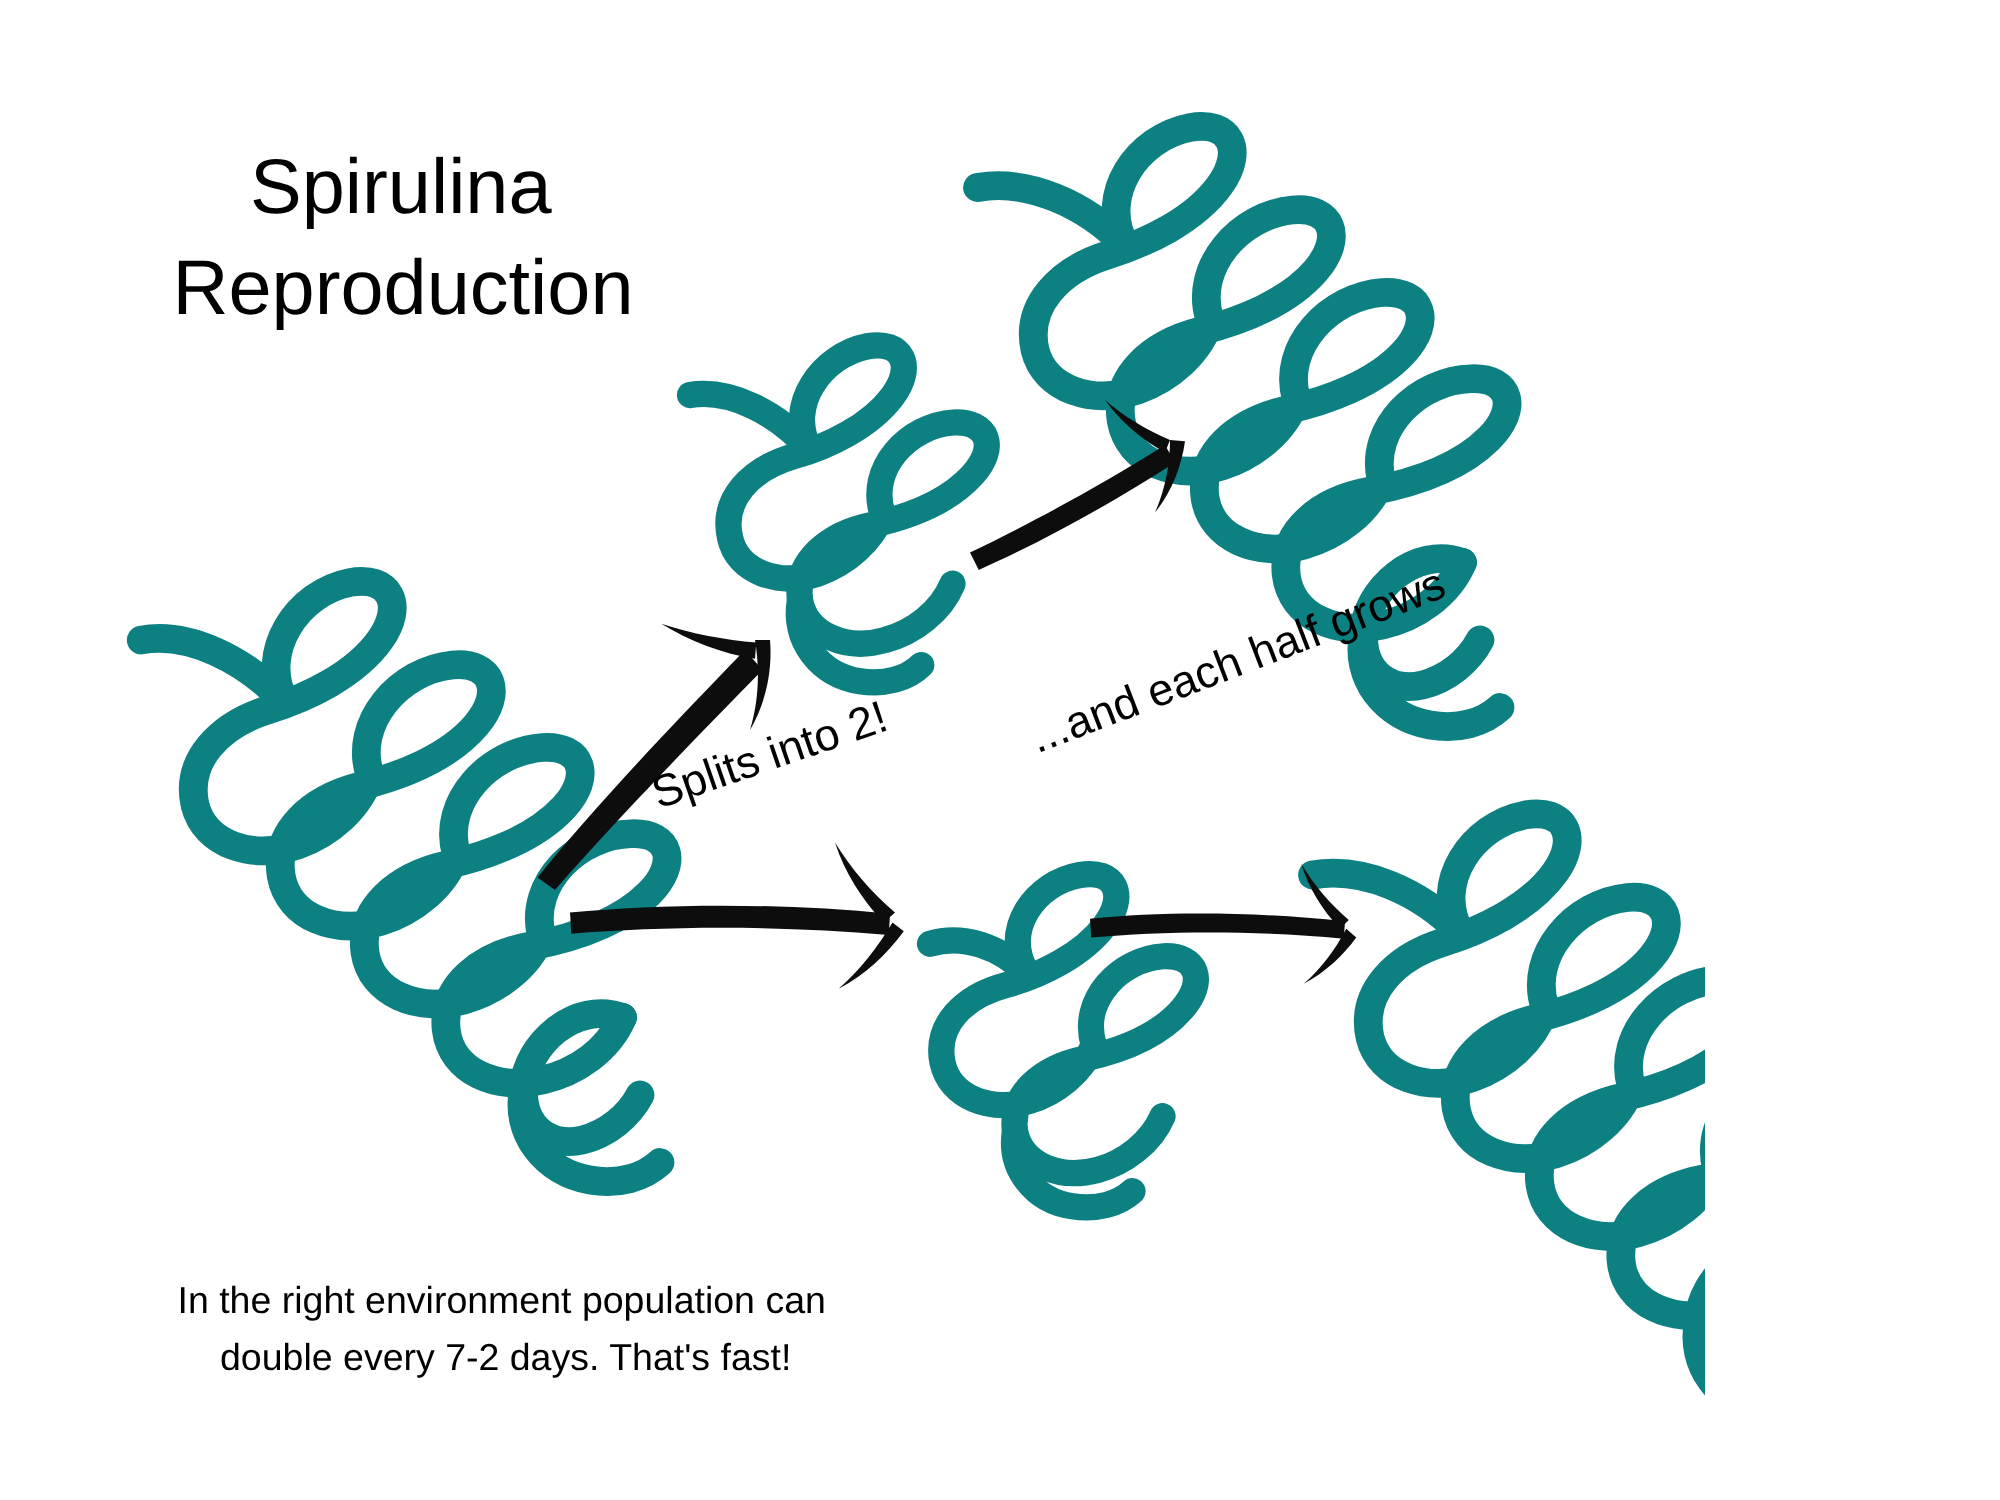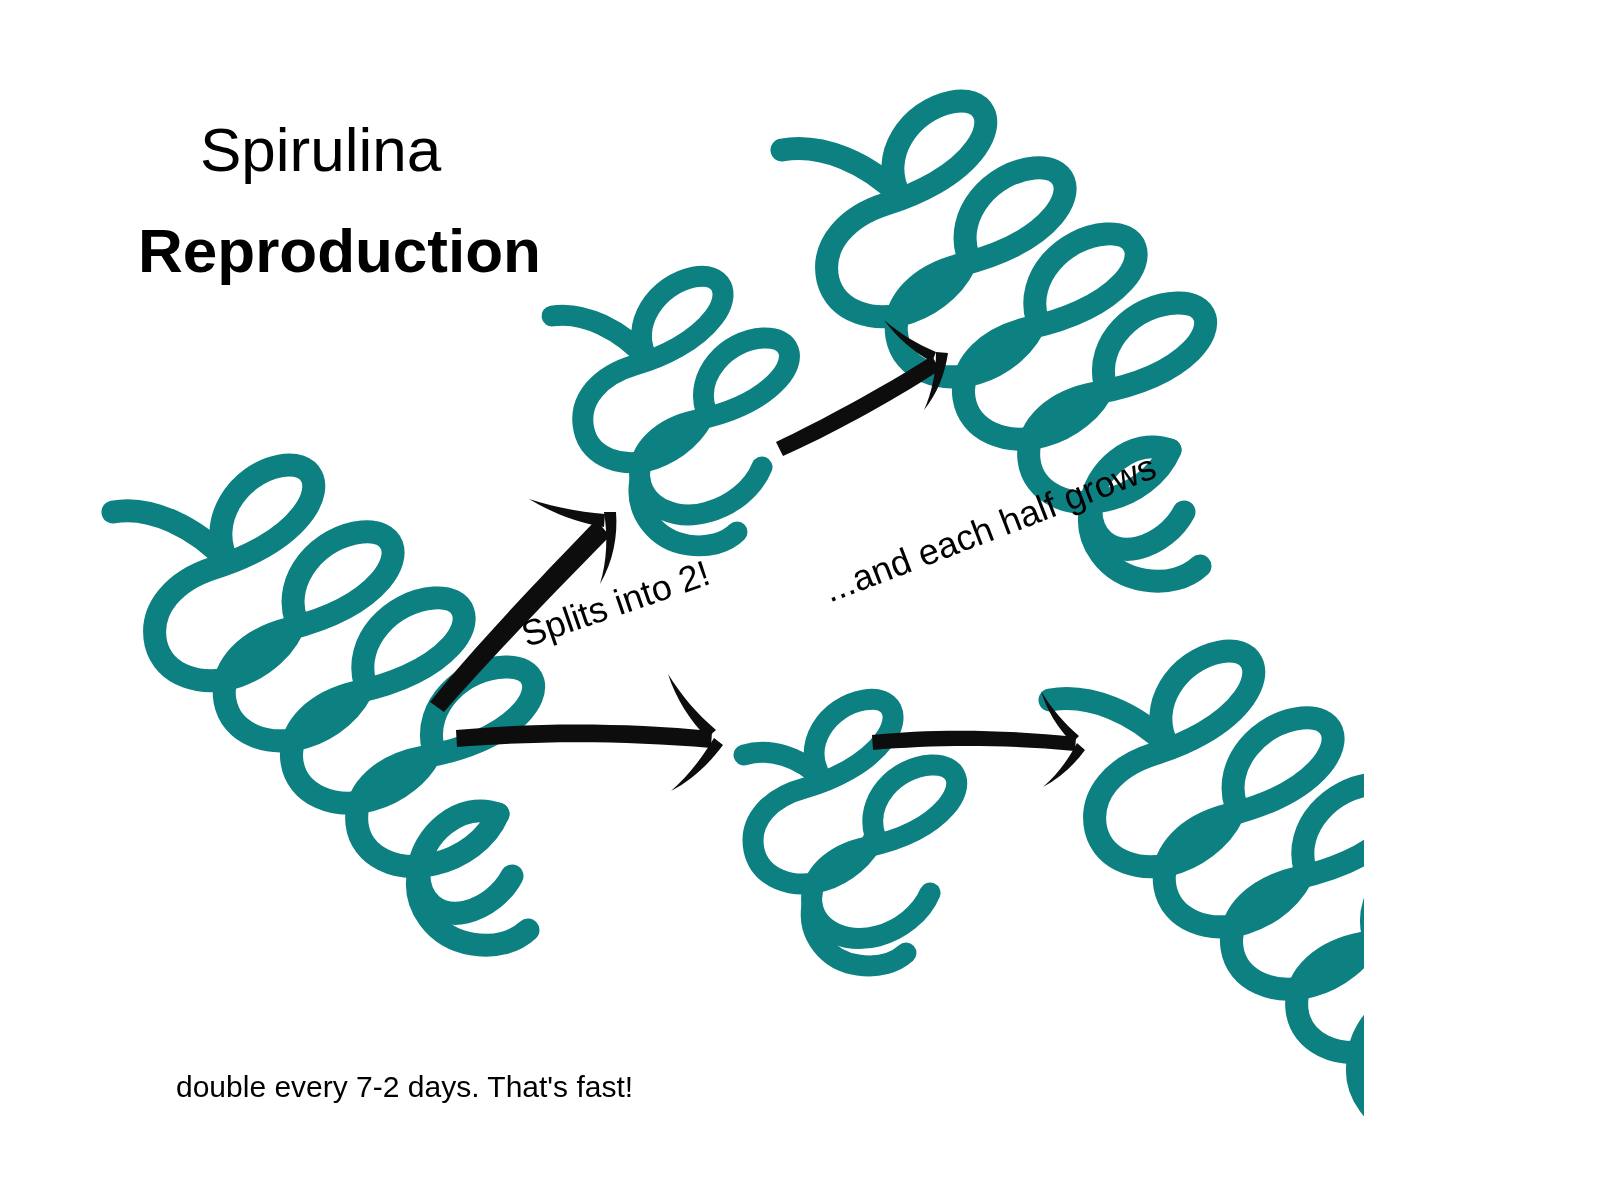--- a/index.html
+++ b/index.html
@@ -31,24 +31,23 @@
     font-weight: 400;
   }
   #title-line1 {
     left: 200px;
     top: 119px;
     font-size: 62px;
     line-height: 1.0;
   }
   #title-line2 {
     left: 138px;
-    top: 220px;
+    top: 200px;
     font-size: 62px;
     line-height: 1.0;
-    font-weight: bold;
   }
   #caption-line1 {
     left: 142px;
     top: 1026px;
     font-size: 30px;
     line-height: 1.0;
   }
   #caption-line2 {
     left: 176px;
     top: 1072px;
@@ -304,16 +303,17 @@
   </svg>
 
   <div class="txt" id="title-line1">Spirulina</div>
 
   <div class="txt" id="title-line2">Reproduction</div>
 
   <div class="txt" id="label-splits">Splits into 2!</div>
 
   <div class="txt" id="label-grows">...and each half grows</div>
 
+  <div class="txt" id="caption-line1">In the right environment population can</div>
 
   <div class="txt" id="caption-line2">double every 7-2 days. That's fast!</div>
 
 </div>
 
 </body></html>

